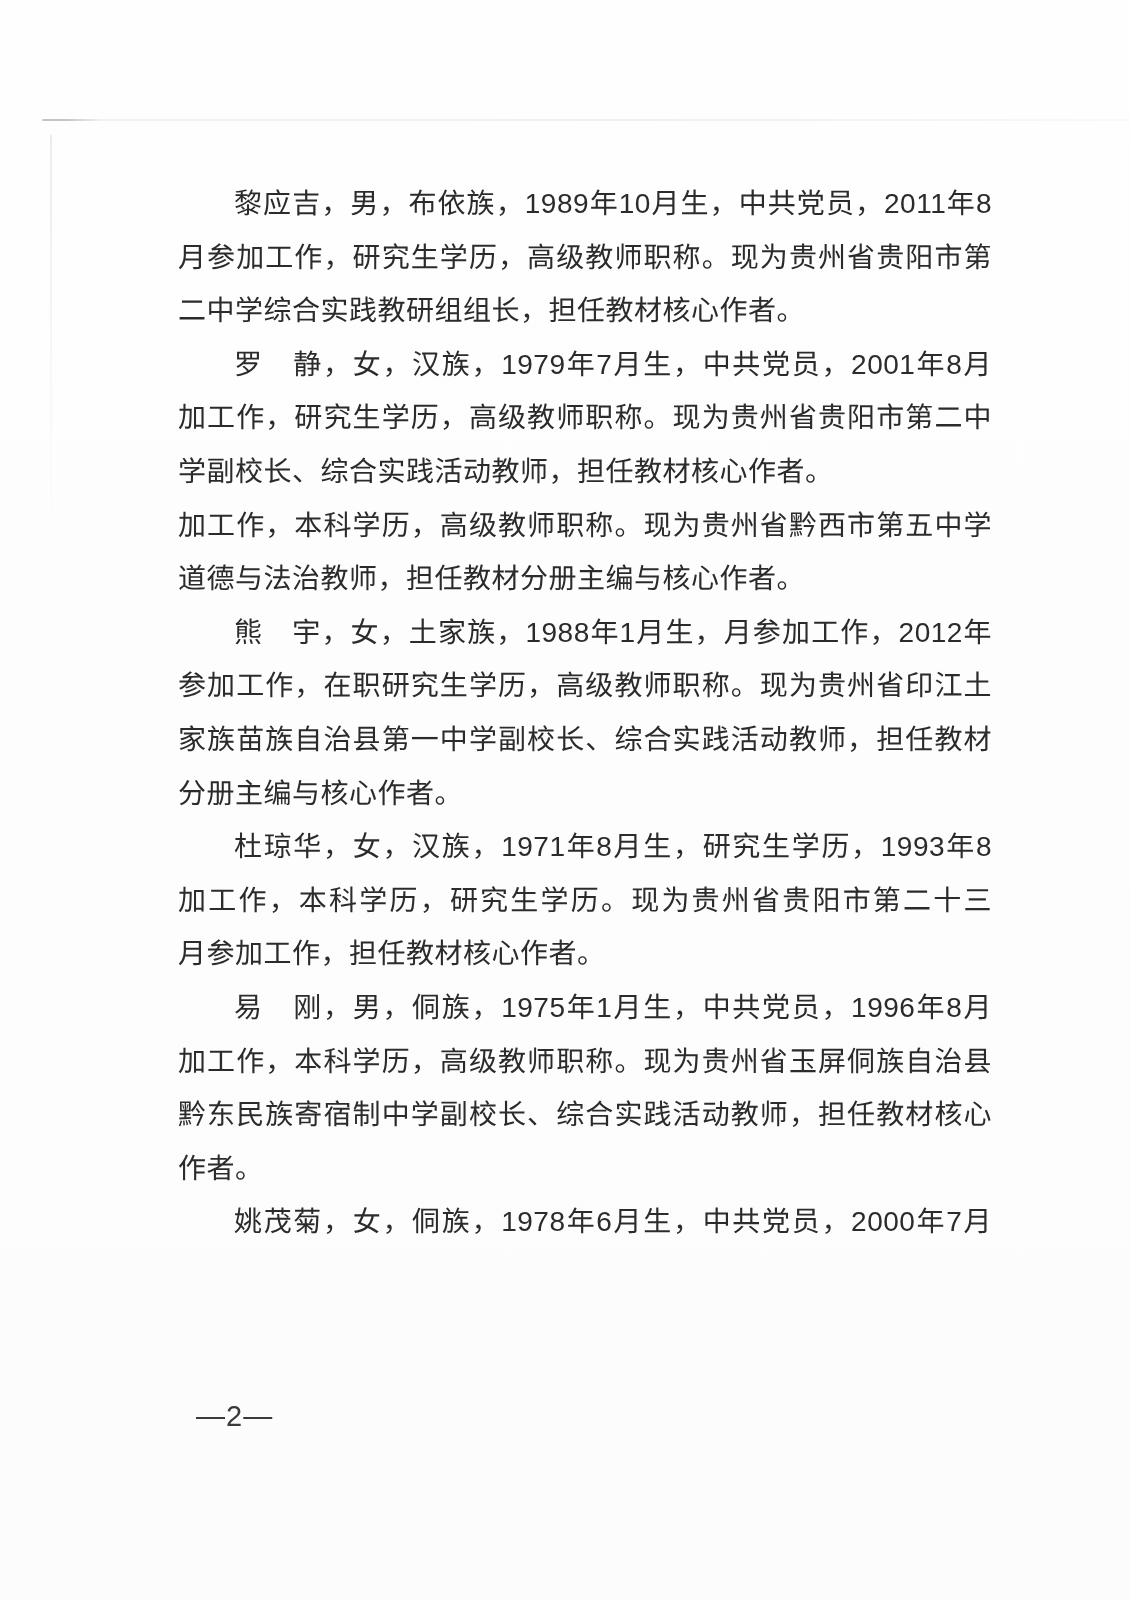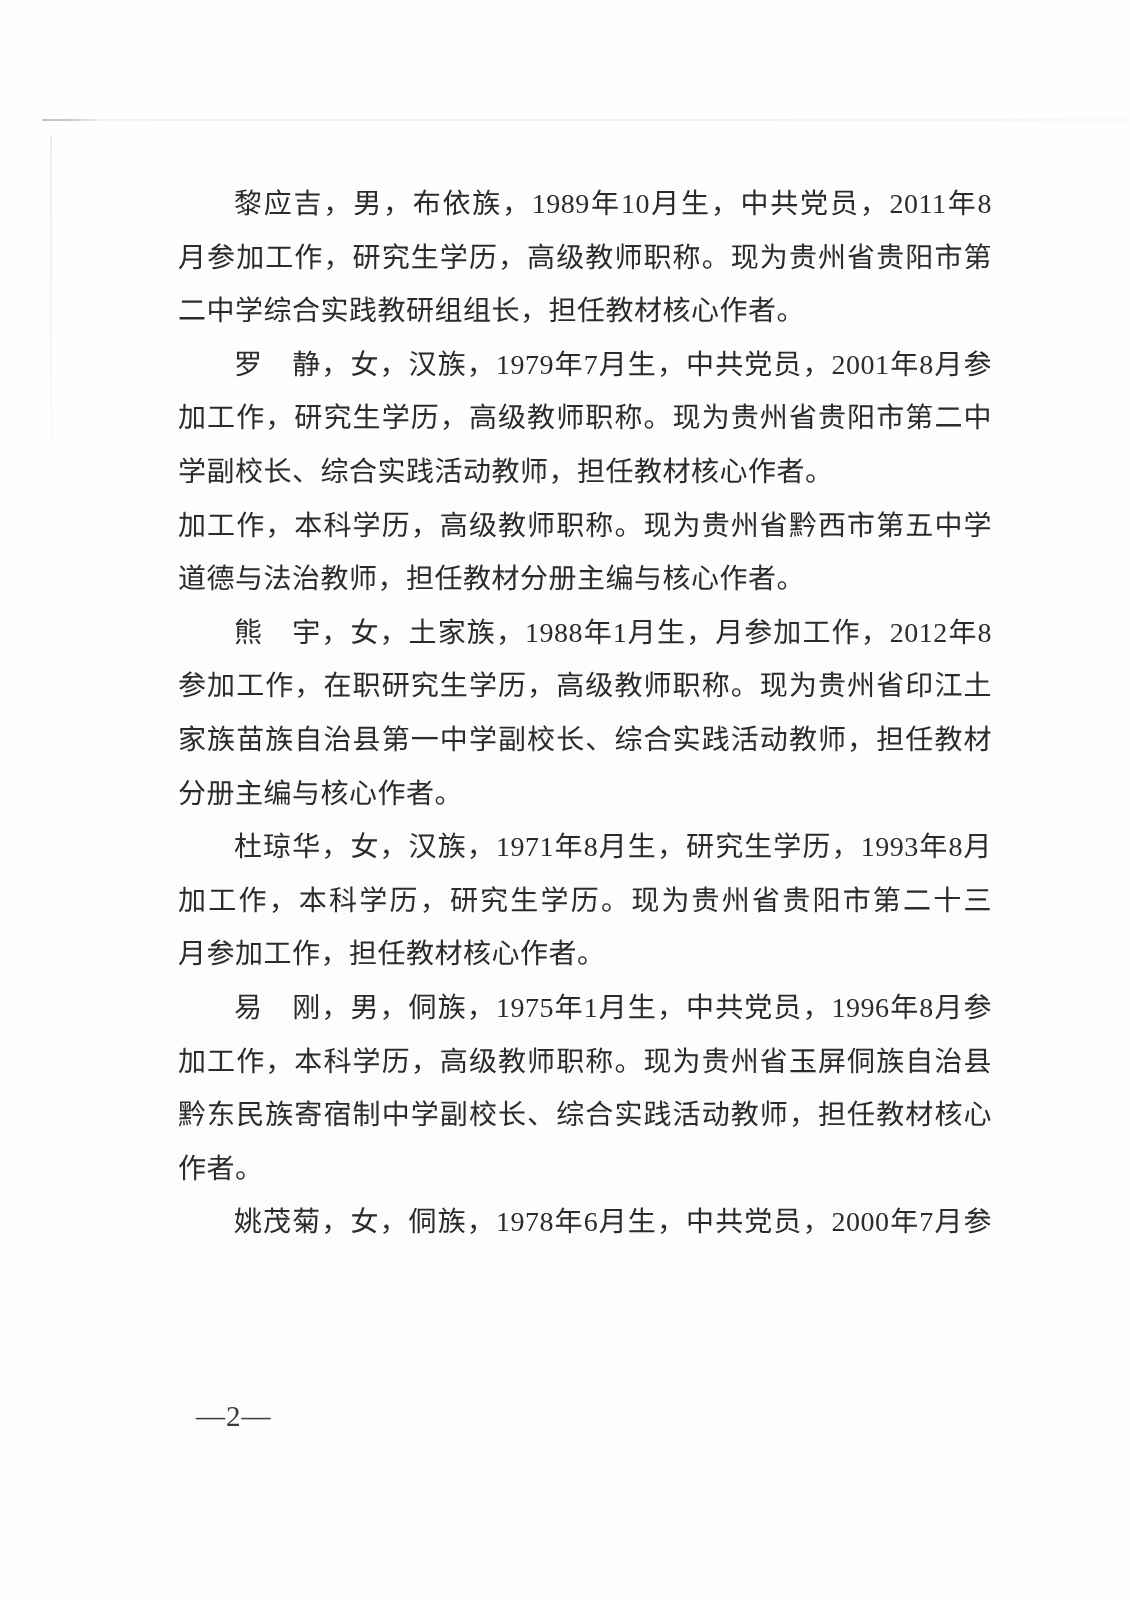--- a/index.html
+++ b/index.html
@@ -6,21 +6,21 @@
     margin: 0;
     padding: 0;
     background: #ffffff;
   }
   .page {
     position: relative;
     width: 1130px;
     height: 1600px;
     background: linear-gradient(180deg, #fefefe 0%, #fdfdfd 55%, #fcfcfc 100%);
     overflow: hidden;
-    font-family: Liberation Serif, serif;
+    font-family: Liberation Sans, sans-serif;
   }
   
   .artifact-hline {
     position: absolute;
     left: 42px;
     top: 119px;
     width: 1088px;
     height: 2px;
     background: linear-gradient(to right,
       rgba(150,150,150,0.55) 0px,

